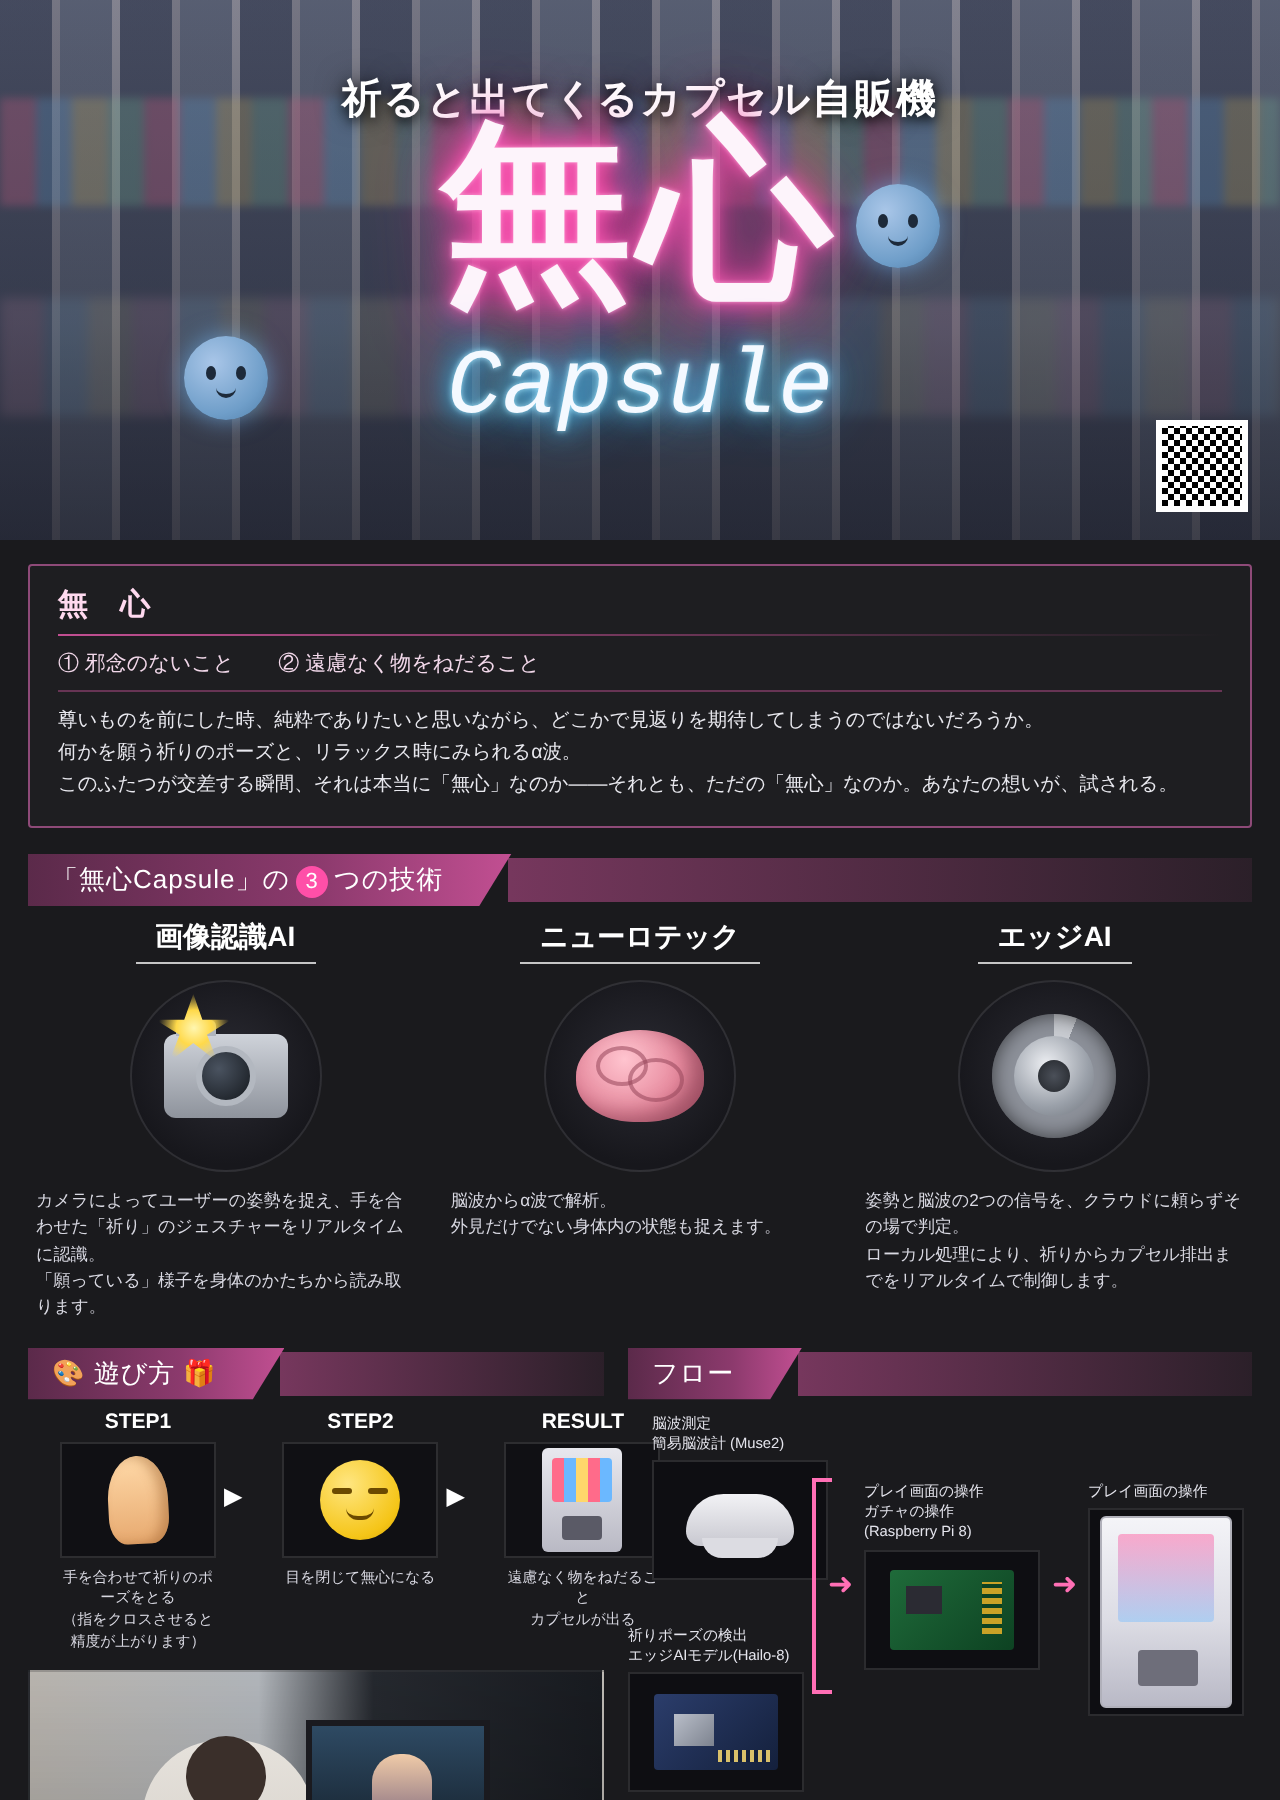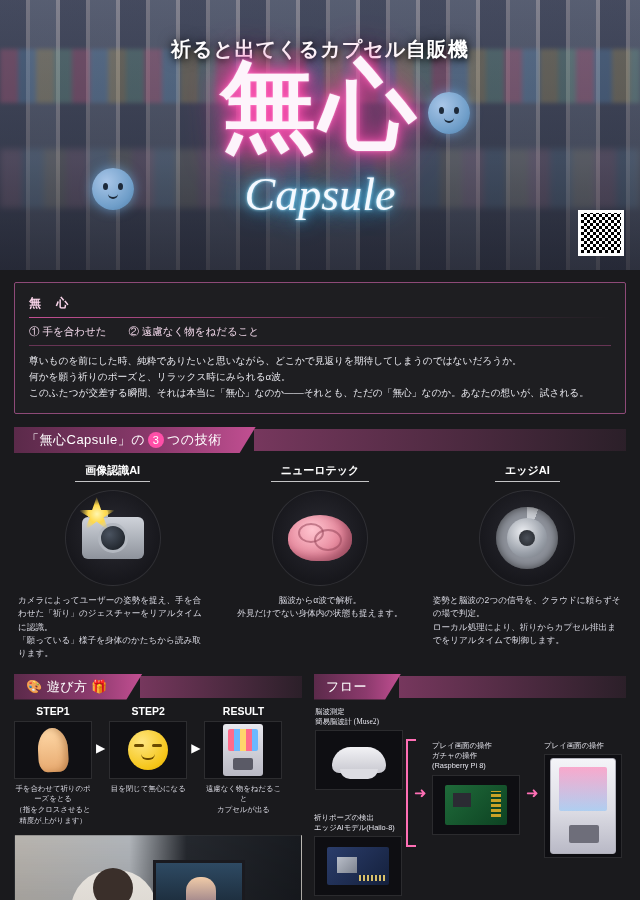--- a/index.html
+++ b/index.html
@@ -82,21 +82,21 @@
     position: absolute;
     top: 168px; left: 0; right: 0;
     text-align: center;
     font-size: 46px;
     font-style: italic;
     color: #f4f9ff;
     text-shadow:
       0 0 3px #9fe6ff,
       0 0 12px #4fc8ff,
       0 0 26px #2aa6e8;
-    font-family: Liberation Serif, serif;
+    font-family: Liberation Mono, monospace;
   }
   .hero-face {
     position: absolute;
     width: 42px; height: 42px;
     border-radius: 50%;
     background: radial-gradient(circle at 35% 32%, #a9c6e8, #6f9ec9 65%, #4f7da8);
     box-shadow: 0 0 12px rgba(120,190,255,.6);
   }
   .hero-face.left { left: 92px; top: 168px; }
   .hero-face.right { right: 170px; top: 92px; }
@@ -162,21 +162,21 @@
   
   .mushin-box {
     border: 1px solid #8e4a78;
     border-radius: 2px;
     padding: 10px 14px 12px 14px;
     background: rgba(255,255,255,.02);
     position: relative;
     margin-bottom: 14px;
   }
   .mushin-title {
-    font-size: 12px; font-weight: bold; letter-spacing: 6px;
+    font-size: 15px; font-weight: bold; letter-spacing: 6px;
     color: #ffd9ef;
     display: inline-block;
     padding-bottom: 3px;
   }
   .mushin-rule {
     height: 1px;
     background: linear-gradient(90deg, #c24f92, rgba(194,79,146,0));
     margin: 2px 0 7px 0;
   }
   .mushin-defs {
@@ -194,21 +194,21 @@
   }
 
   
   .tech-row {
     display: flex;
     gap: 10px;
     margin: 8px 0 14px 0;
   }
   .tech-col { flex: 1; text-align: center; }
   .tech-name {
-    font-size: 11px; font-weight: bold; color: #fff;
+    font-size: 14px; font-weight: bold; color: #fff;
     border-bottom: 1px solid rgba(255,255,255,.75);
     display: inline-block;
     padding: 0 10px 3px 10px;
     margin-bottom: 8px;
   }
   .tech-circle {
     width: 96px; height: 96px;
     border-radius: 50%;
     margin: 0 auto 8px auto;
     display: flex; align-items: center; justify-content: center;
@@ -287,21 +287,21 @@
   }
   .col-left { width: 288px; }
   .col-right { flex: 1; }
 
   .steps {
     display: flex;
     align-items: flex-start;
     gap: 4px;
     margin-top: 6px;
   }
-  .step { width: 78px; text-align: center; }
+  .step { width: 78px; text-align: center; margin-left: 16px; }
   .step-label { font-size: 10.5px; font-weight: bold; margin-bottom: 4px; }
   .step-img {
     width: 78px; height: 58px;
     background: #101014;
     border: 1px solid rgba(255,255,255,.12);
     display: flex; align-items: center; justify-content: center;
     position: relative; overflow: hidden;
   }
   .step-cap { font-size: 7.4px; line-height: 1.45; color: #d7d7e0; margin-top: 5px; }
   .arrow {
@@ -480,21 +480,21 @@
       <div></div>
     </div>
 </div>
 
 <div class="content">
 
   <div class="mushin-box">
     <div class="mushin-title">無 心</div>
     <div class="mushin-rule"></div>
     <div class="mushin-defs">
-      <span>① 手を合わせた</span>
+      <span>① 邪念のないこと</span>
       <span>② 遠慮なく物をねだること</span>
     </div>
     <div class="mushin-body">
       <p>尊いものを前にした時、純粋でありたいと思いながら、どこかで見返りを期待してしまうのではないだろうか。</p>
       <p>何かを願う祈りのポーズと、リラックス時にみられるα波。</p>
       <p>このふたつが交差する瞬間、それは本当に「無心」なのか――それとも、ただの「無心」なのか。あなたの想いが、試される。</p>
     </div>
   </div>
 
   <div class="section-head">
@@ -514,21 +514,21 @@
       </div>
       <div class="tech-desc" style="white-space: pre-line;">カメラによってユーザーの姿勢を捉え、手を合わせた「祈り」のジェスチャーをリアルタイムに認識。
 「願っている」様子を身体のかたちから読み取ります。</div>
     </div>
 
     <div class="tech-col">
       <div class="tech-name">ニューロテック</div>
       <div class="tech-circle">
         <div class="brain"></div>
       </div>
-      <div class="tech-desc" style="white-space: pre-line; text-align: center;">脳波からα波で解析。
+      <div class="tech-desc" style="white-space: pre-line;">脳波からα波で解析。
 外見だけでない身体内の状態も捉えます。</div>
     </div>
 
     <div class="tech-col">
       <div class="tech-name">エッジAI</div>
       <div class="tech-circle">
         <div class="gear"></div>
       </div>
       <div class="tech-desc" style="white-space: pre-line;">姿勢と脳波の2つの信号を、クラウドに頼らずその場で判定。
 ローカル処理により、祈りからカプセル排出までをリアルタイムで制御します。</div>
@@ -591,21 +591,21 @@
     </div>
 
     <div class="col-right">
       <div class="section-head">
         <div class="ribbon">フロー</div>
         <div class="ribbon-line"></div>
       </div>
 
       <div class="flow">
 
-        <div class="flow-card" style="left:1px; top:2px;font-family:Liberation Serif, serif;">
+        <div class="flow-card" style="left:12px; top:2px;">
           <div class="flow-cap" style="white-space: pre-line;">脳波測定
 簡易脳波計 (Muse2)</div>
           <div class="flow-img">
             <div class="headset"></div>
           </div>
         </div>
 
         <div class="flow-card" style="left:0px; top:108px;">
           <div class="flow-cap" style="white-space: pre-line;">祈りポーズの検出
 エッジAIモデル(Hailo-8)</div>

